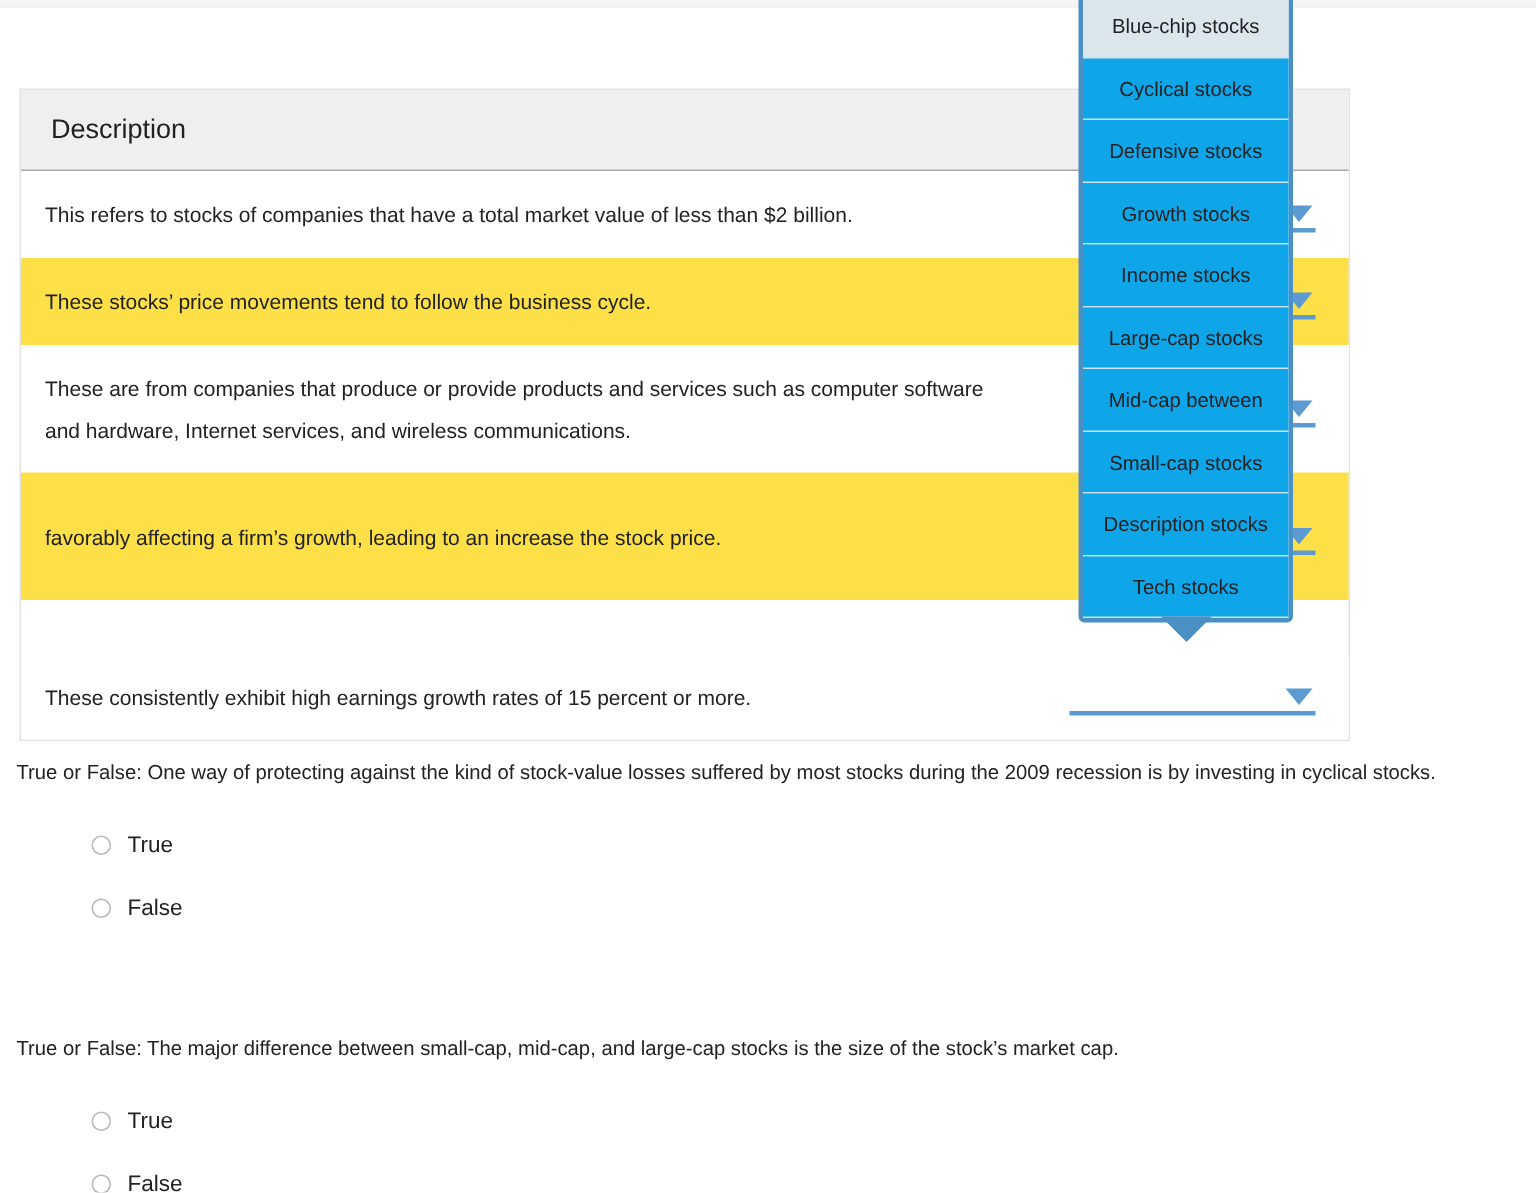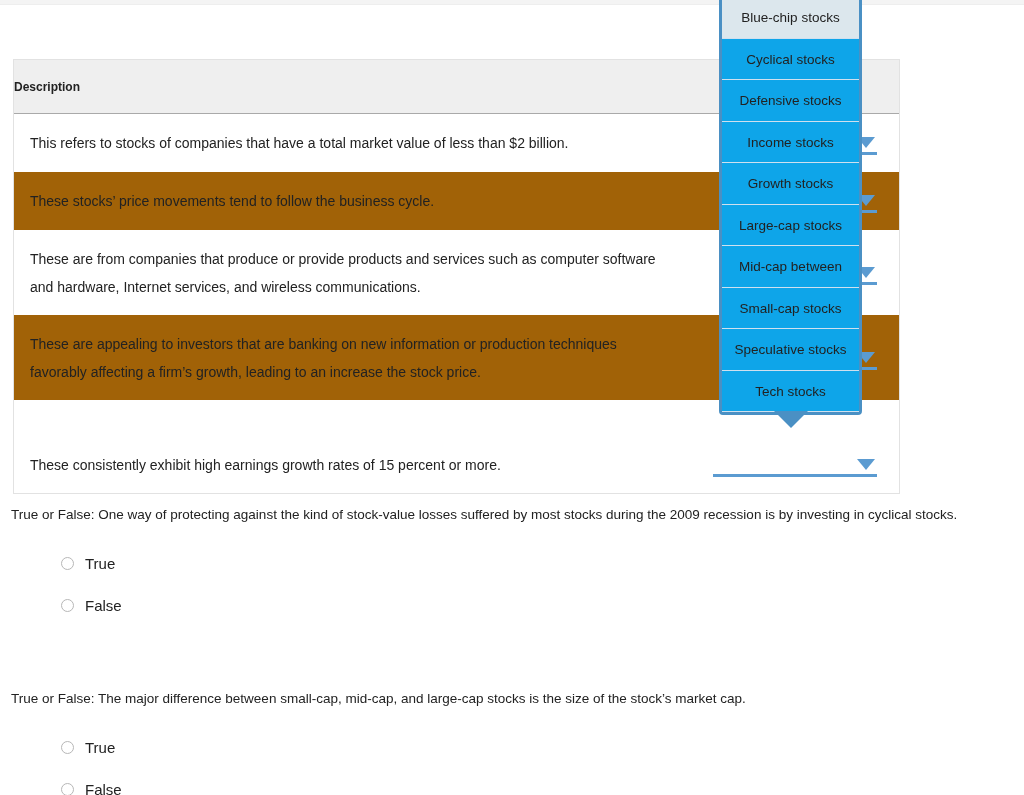--- a/index.html
+++ b/index.html
@@ -40,36 +40,36 @@
     display: flex;
     background: #efefef;
     border-bottom: 1px solid #a9a9a9;
     height: 54px;
     box-sizing: border-box;
   }
   .mt-header .col-desc {
     flex: 1 1 auto;
     display: flex;
     align-items: center;
-    padding-left: 0;
-    font-size: 12px;
-    font-weight: bold;
+    padding-left: 20px;
+    font-size: 18px;
+    font-weight: normal;
     color: #222222;
   }
   .mt-header .col-drop {
     flex: 0 0 200px;
   }
 
   .mt-row {
     display: flex;
     align-items: stretch;
     background: #ffffff;
     box-sizing: border-box;
   }
-  .mt-row.alt { background: #a16207; }
+  .mt-row.alt { background: #fde047; }
 
   .mt-row .cell-desc {
     flex: 1 1 auto;
     padding: 0 18px 0 16px;
     display: flex;
     flex-direction: column;
     justify-content: center;
     font-size: 14px;
     line-height: 28px;
     color: #222222;
@@ -230,21 +230,20 @@
     <div class="cell-drop">
       <div class="select-stub">
         <span class="caret"></span>
         <span class="rule"></span>
       </div>
     </div>
   </div>
 
   <div class="mt-row h2 alt">
     <div class="cell-desc">
-      <div>These are appealing to investors that are banking on new information or production techniques</div>
       <div>favorably affecting a firm’s growth, leading to an increase the stock price.</div>
     </div>
     <div class="cell-drop">
       <div class="select-stub">
         <span class="caret"></span>
         <span class="rule"></span>
       </div>
     </div>
   </div>
 
@@ -259,26 +258,26 @@
       </div>
     </div>
   </div>
 
 </div>
 
 <div class="dropdown-open">
   <div class="dd-item selected">Blue-chip stocks</div>
   <div class="dd-item">Cyclical stocks</div>
   <div class="dd-item">Defensive stocks</div>
+  <div class="dd-item">Growth stocks</div>
   <div class="dd-item">Income stocks</div>
-  <div class="dd-item">Growth stocks</div>
   <div class="dd-item">Large-cap stocks</div>
   <div class="dd-item">Mid-cap between</div>
   <div class="dd-item">Small-cap stocks</div>
-  <div class="dd-item">Speculative stocks</div>
+  <div class="dd-item">Description stocks</div>
   <div class="dd-item">Tech stocks</div>
   <span class="dd-tail"></span>
 </div>
 
 <div class="tf-block tf-q1">
   <div class="tf-prompt"><span>True or False: One way of protecting against the kind of stock-value losses suffered by most stocks during the 2009 recession is by investing in </span><b>cyclical</b><span> stocks.</span></div>
   <div class="tf-options">
     <label class="tf-option">
       <span class="radio"></span>
       <span class="lbl">True</span>

